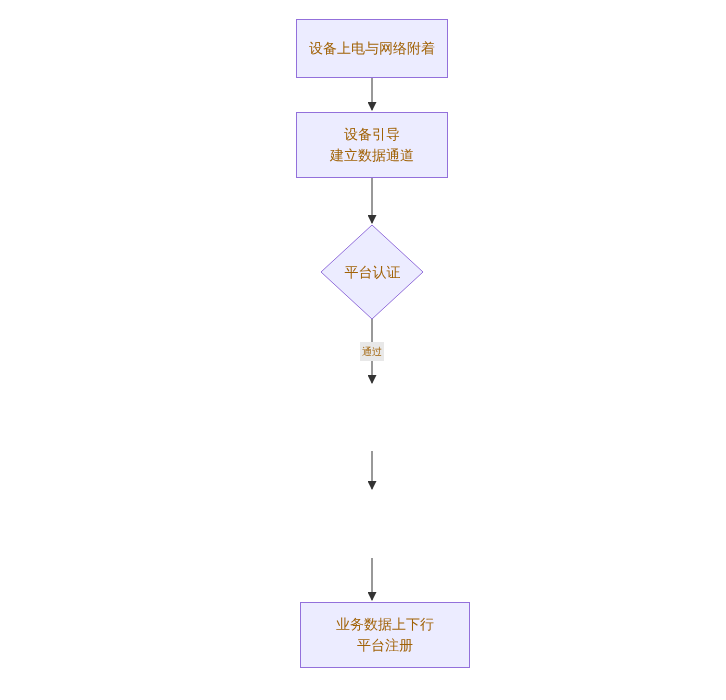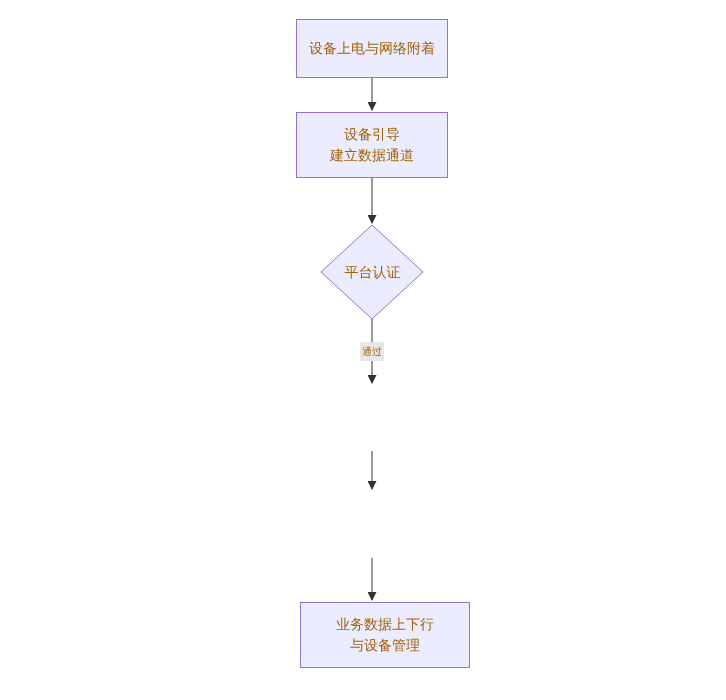--- a/index.html
+++ b/index.html
@@ -96,16 +96,16 @@
   <div class="diamond-label">
     <span>平台认证</span>
   </div>
 
   <div class="edge-label">通过</div>
 
 
 
   <div class="node" style="left:300px; top:602px; width:170px; height:66px;">
     <span>业务数据上下行</span>
-    <span>与设备管理</span>
+    <span>平台注册</span>
   </div>
 
 </div>
 
 </body></html>

